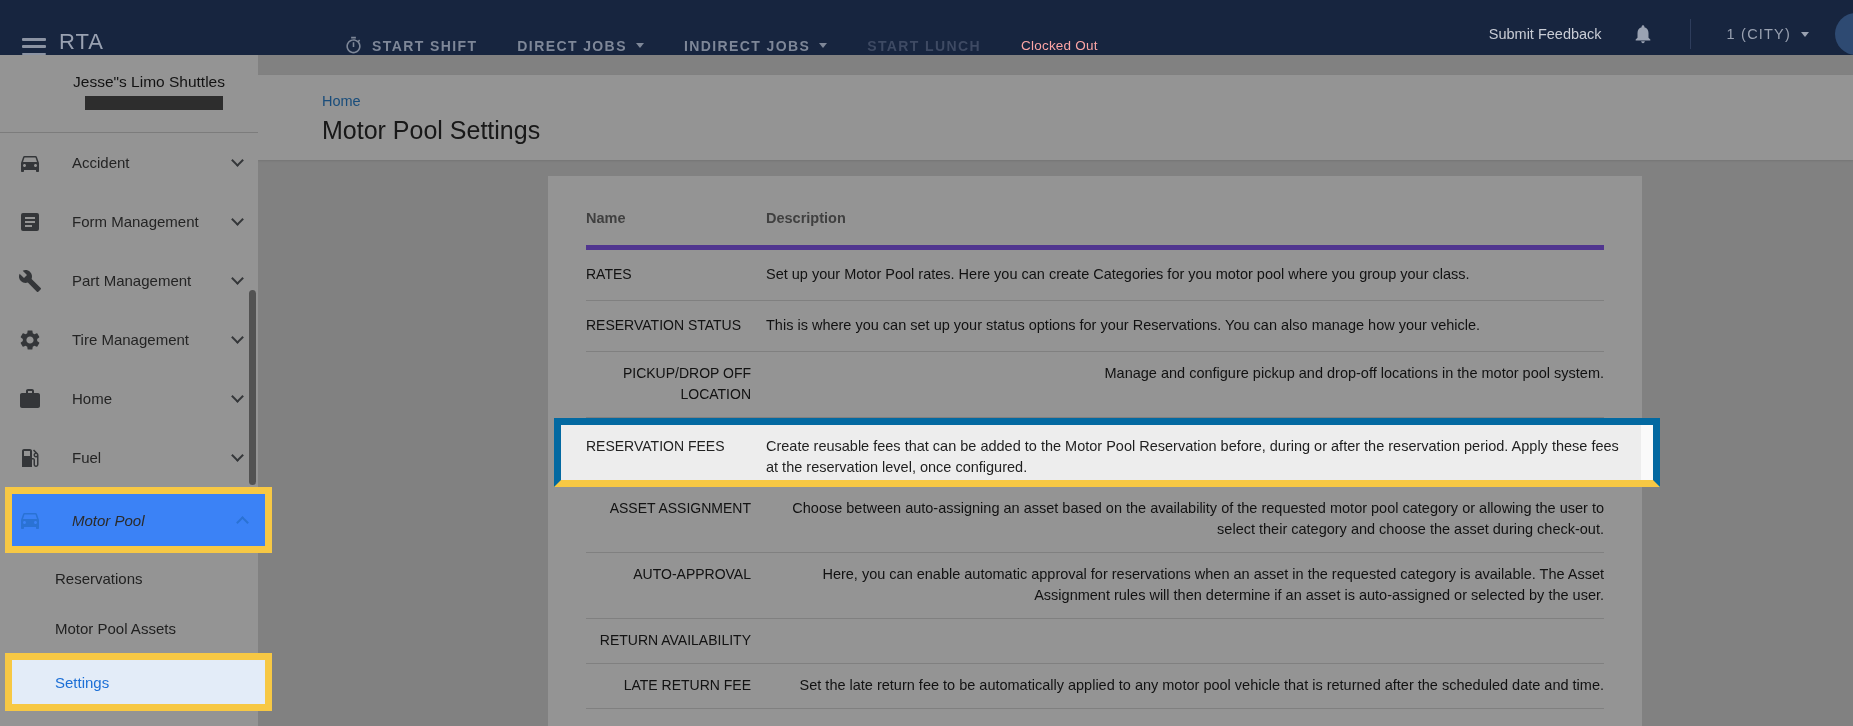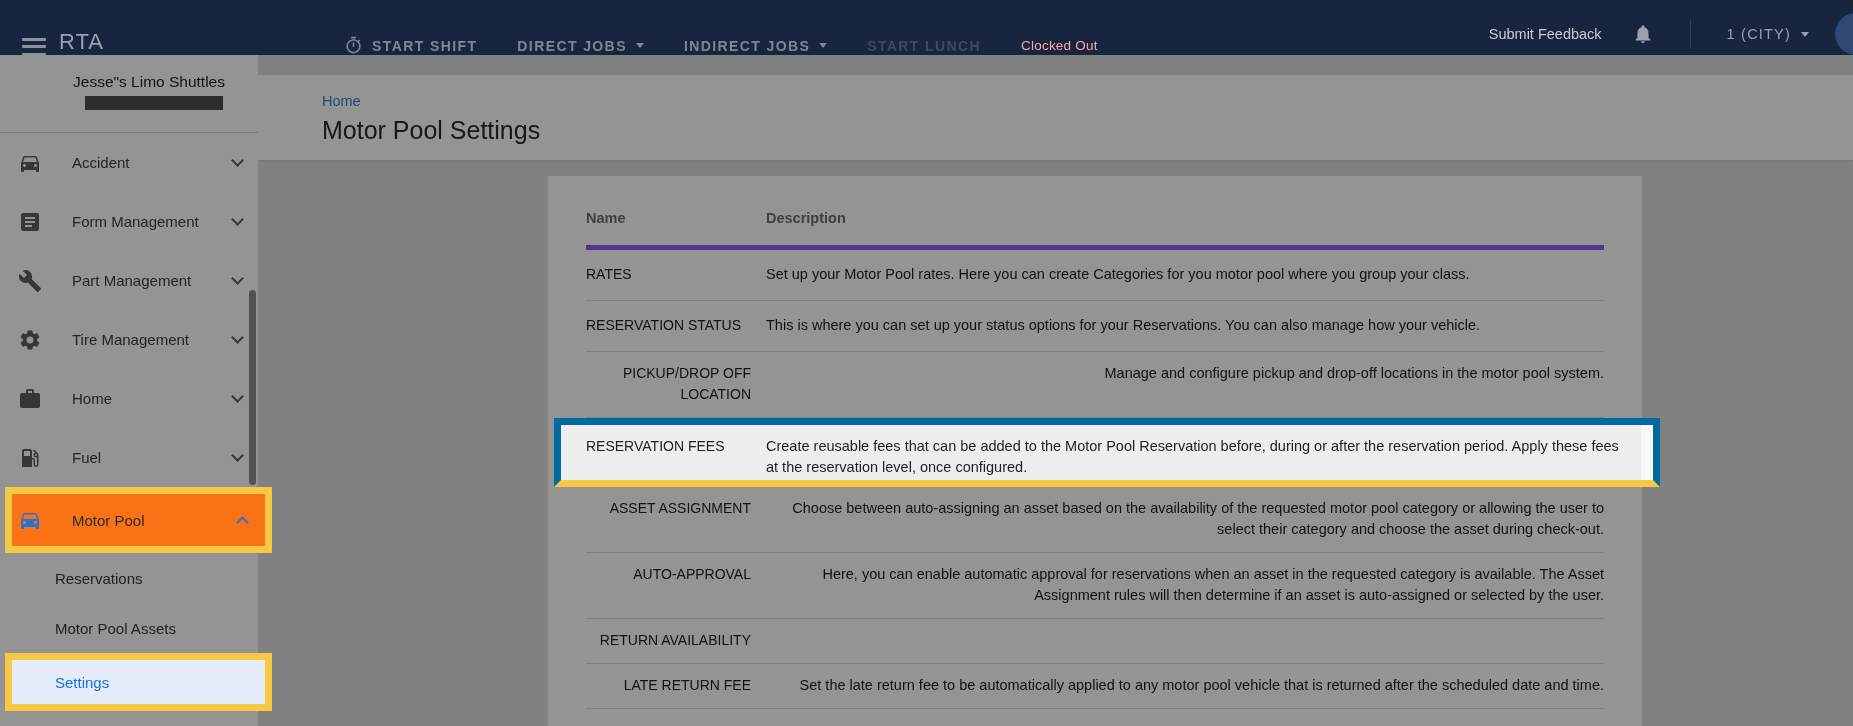--- a/index.html
+++ b/index.html
@@ -38,21 +38,21 @@
   .sb-item .icon { width:24px; height:24px; flex:0 0 24px; display:flex; align-items:center; justify-content:center; }
   .sb-item .icon svg { fill:#5a5e62; }
   .sb-label { margin-left:30px; font-size:15px; color:#3f3f3f; }
   .chev { width:9px; height:9px; border-right:2px solid #5a5e62; border-bottom:2px solid #5a5e62; transform:rotate(45deg); margin-left:auto; margin-top:-5px; }
   .chev.up { transform:rotate(-135deg); margin-top:5px; border-color:#2A72D4; }
   .sb-sub { height:50px; display:flex; align-items:center; padding-left:55px; font-size:15px; color:#3a3a3a; cursor:pointer; }
   .scroll-thumb { position:absolute; right:2px; top:235px; width:7px; height:195px; background:#8e8e8e; border-radius:4px; }
 
   
   .hl { position:relative; z-index:20; border:7px solid #F7C844; }
-  .hl-motorpool { margin-left:5px; width:267px; height:66px; background:#f97316; display:flex; align-items:center; padding:0 18px 0 6px; cursor:pointer; }
+  .hl-motorpool { margin-left:5px; width:267px; height:66px; background:#3b82f6; display:flex; align-items:center; padding:0 18px 0 6px; cursor:pointer;font-style:italic; }
   .hl-motorpool .icon { width:24px; height:24px; display:flex; align-items:center; justify-content:center; }
   .hl-motorpool .icon svg { fill:#2A72D4; }
   .hl-motorpool .sb-label { color:#2b2b2b; }
   .hl-settings { margin-left:5px; width:267px; height:58px; background:#E3ECF8; display:flex; align-items:center; padding-left:43px; cursor:pointer; }
   .hl-settings .lbl { color:#1C6FD6; font-size:15px; }
 
   
   .main { flex:1; background:#dedede; min-width:0;margin-top:20px; }
   .main-header { background:#ffffff; height:85px; padding:16px 0 0 64px; box-shadow:0 1px 2px rgba(0,0,0,0.10); }
   .crumb { color:#2e86d4; font-size:14.5px; line-height:20px; cursor:pointer; display:inline-block; }

